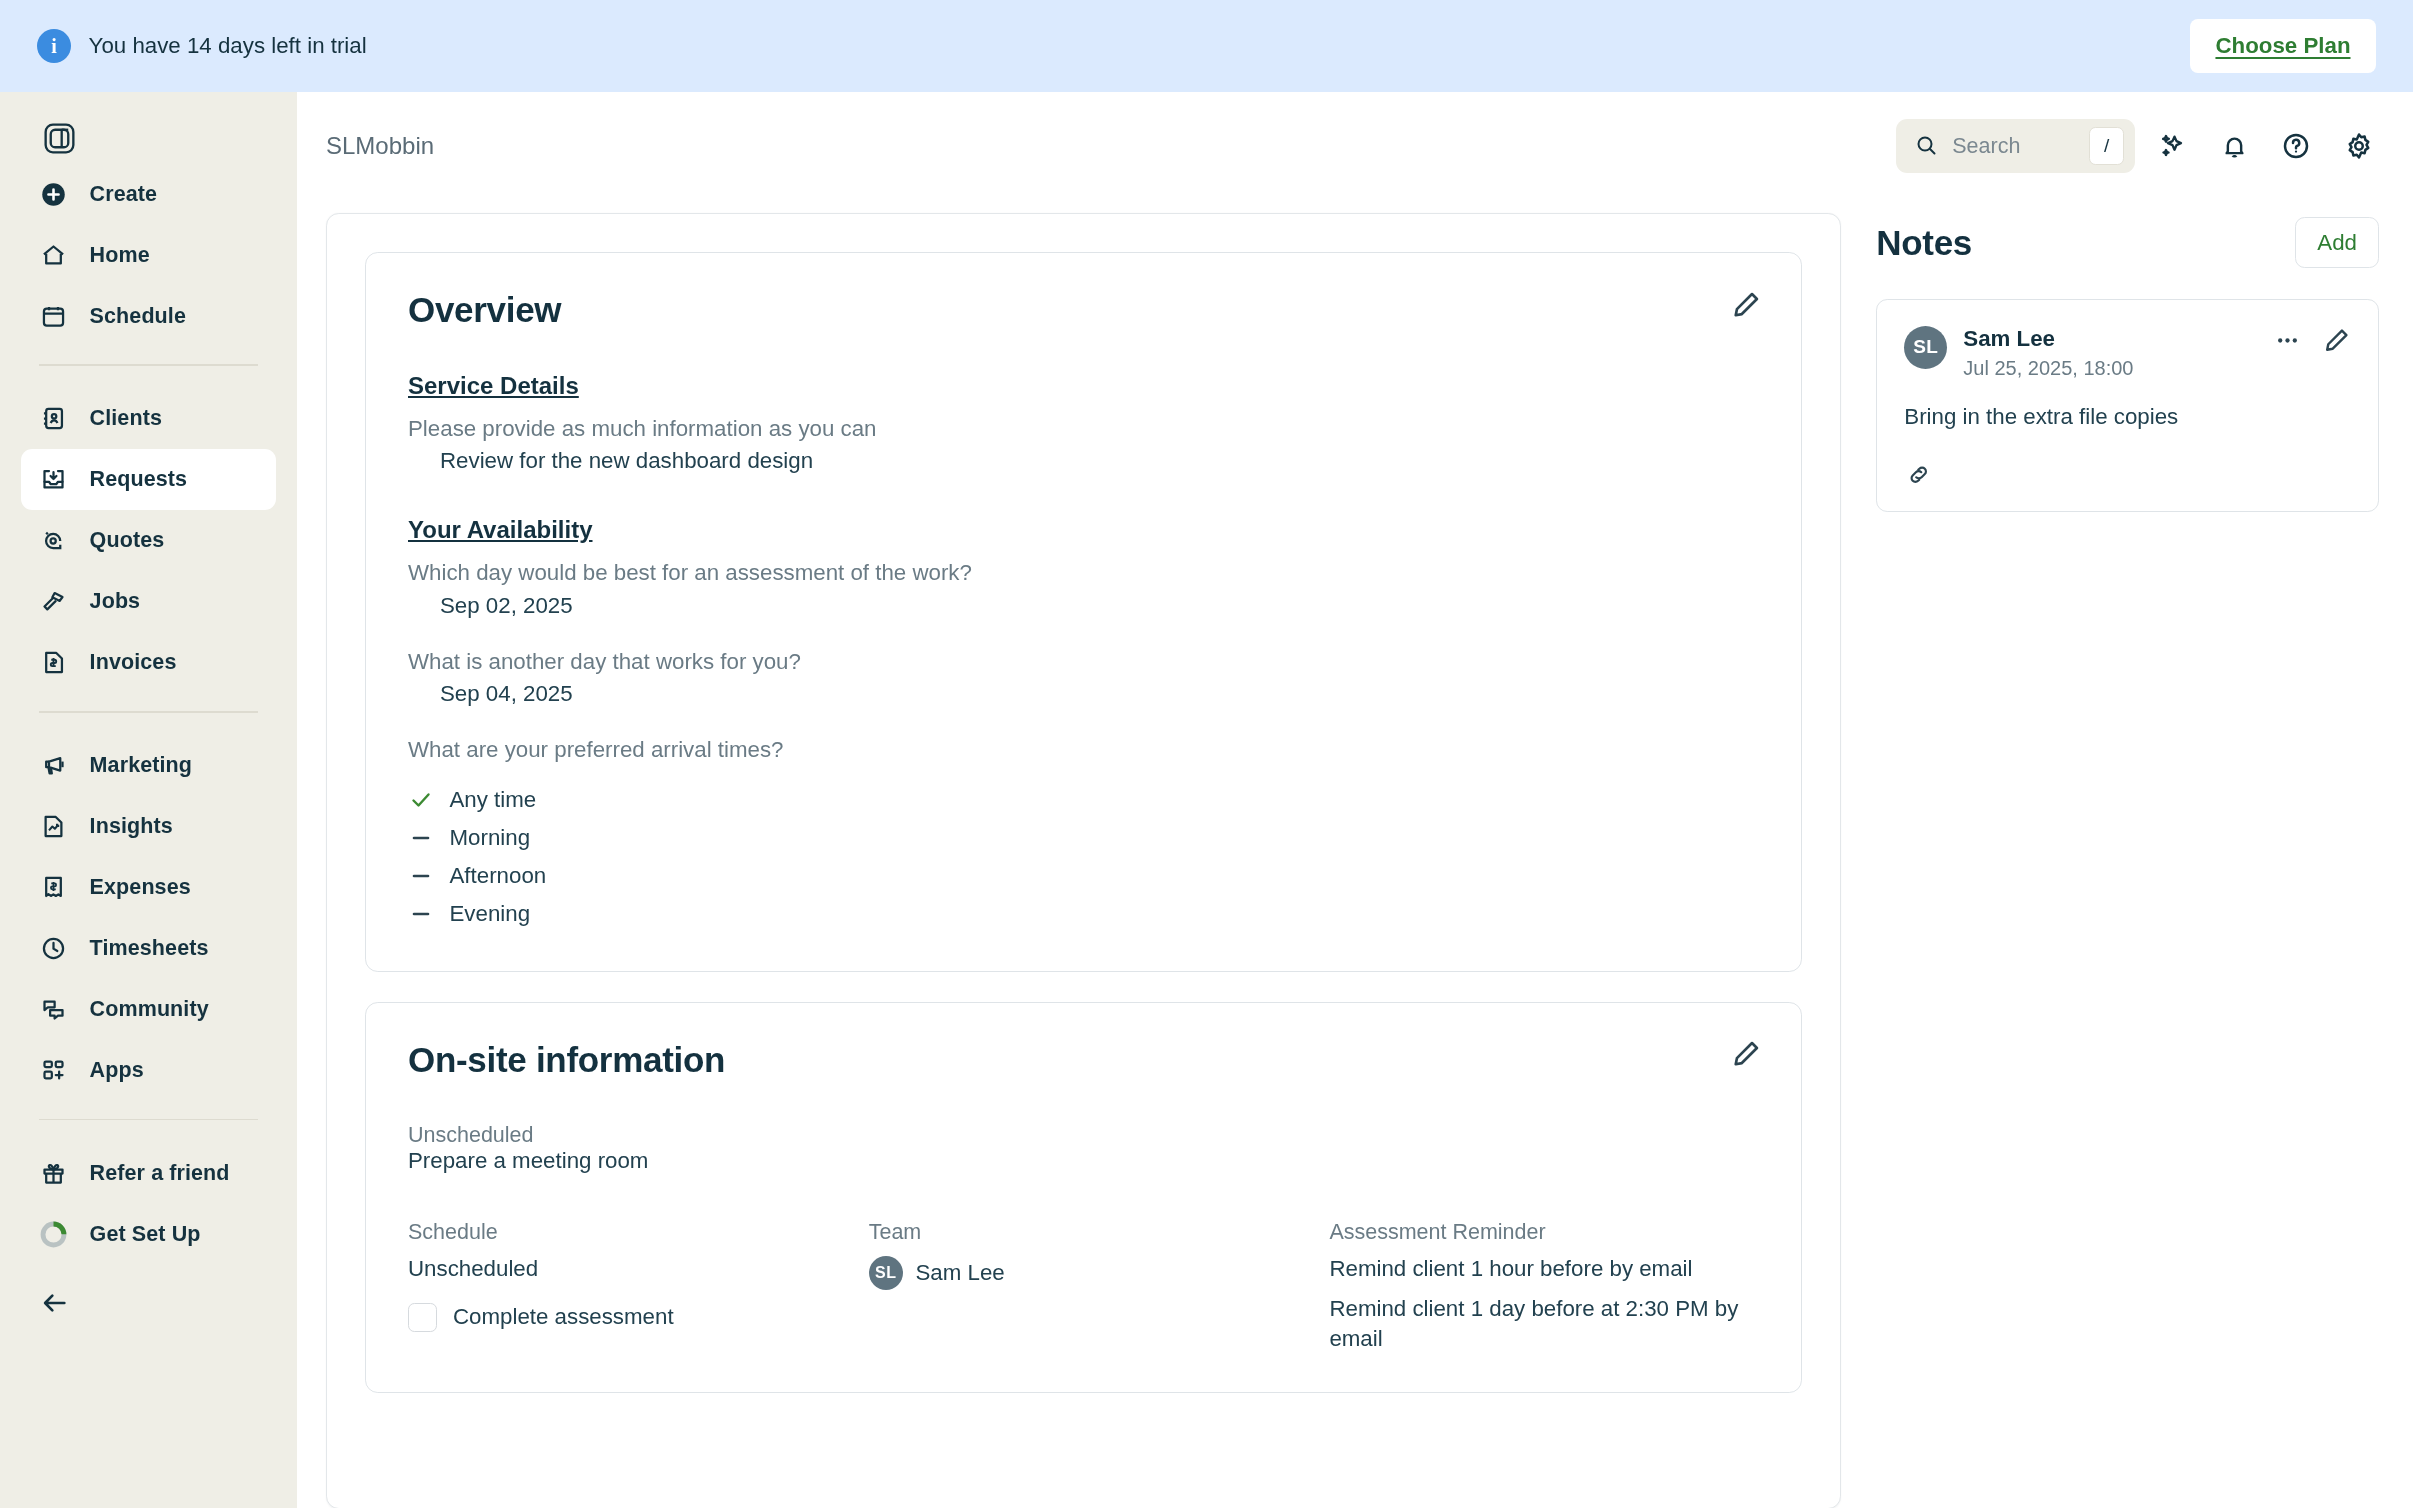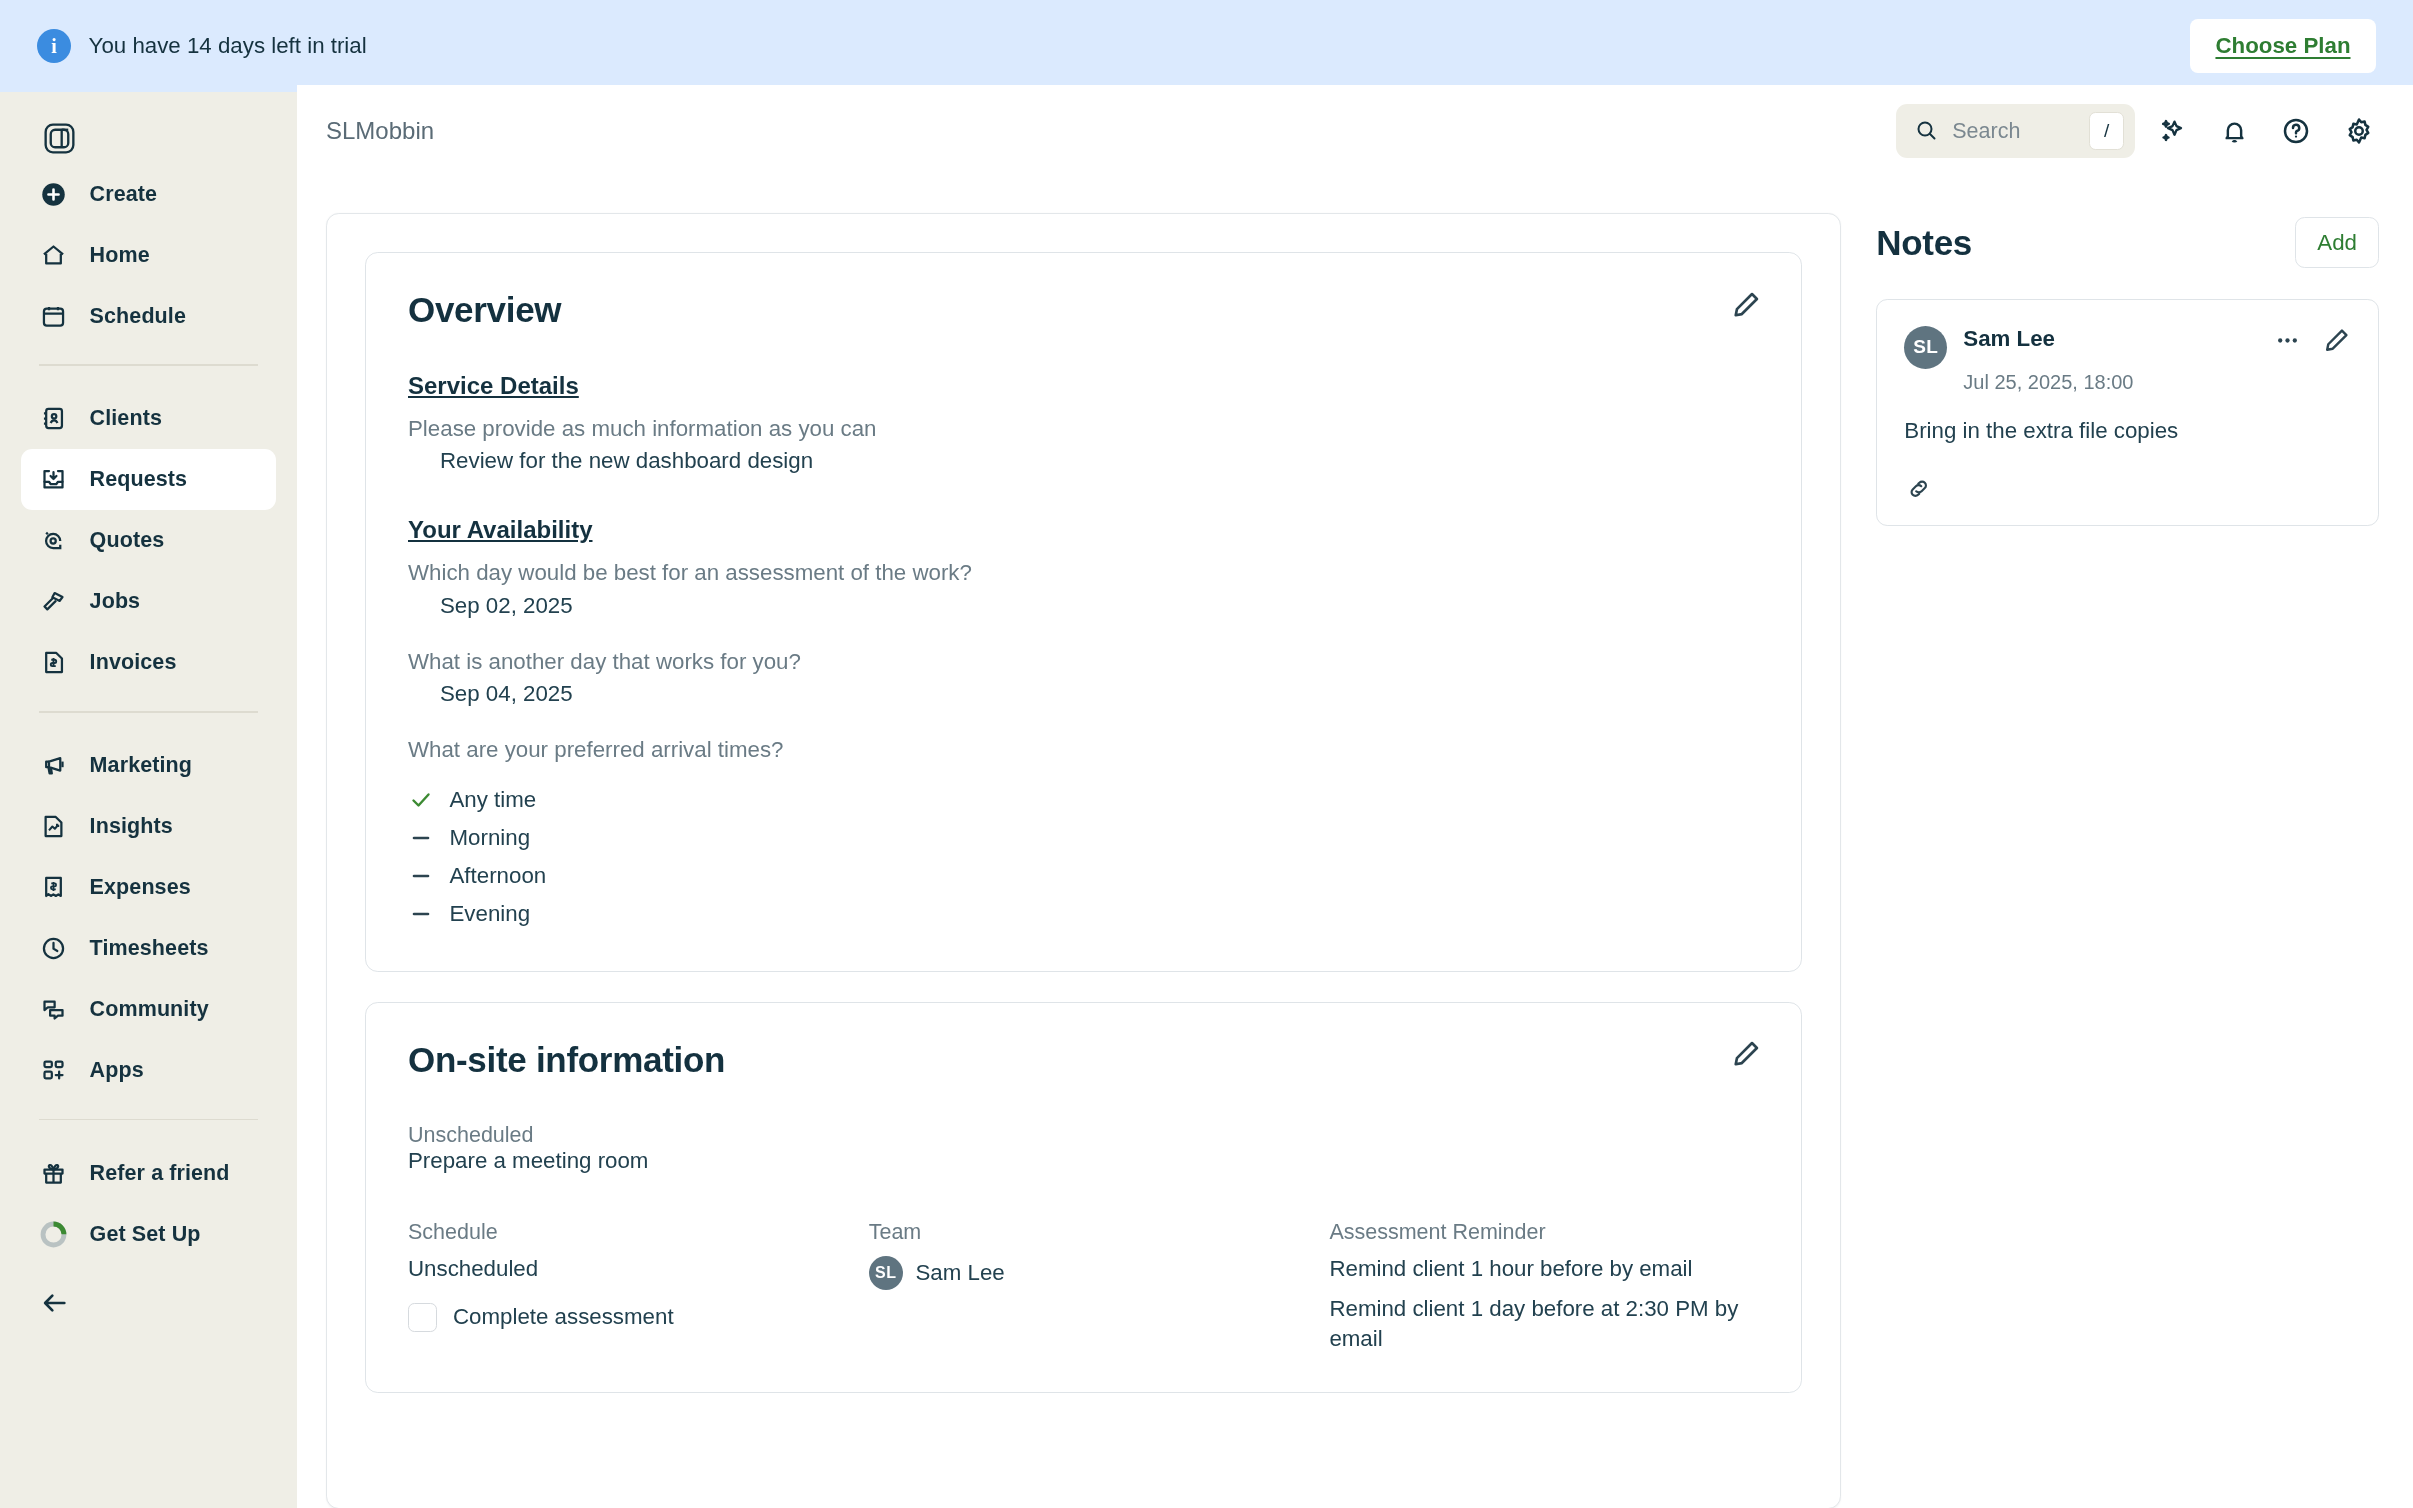--- a/index.html
+++ b/index.html
@@ -55,21 +55,21 @@
   }
   .nav-item.active { background: #ffffff; }
   .nav-icon { width: 30px; height: 30px; flex: 0 0 30px;
     display: flex; align-items: center; justify-content: center; }
   .nav-label { font-size: 21.5px; font-weight: 700; letter-spacing: 0.1px; }
   .nav-sep { height: 1.6px; background: #dddbd0; margin: 17.6px 17.6px; }
   .back-arrow { margin: 21px 0 0 17.6px; width: 35px; height: 35px;
     display: flex; align-items: center; cursor: pointer; }
   
   .topbar {
-    position: absolute; top: 85px; left: 297px;
+    position: absolute; top: 100px; left: 297px;
     width: 2117px; height: 92px;
     background: #ffffff;
     display: flex; align-items: center;
     padding: 0 30px 0 29px;
   }
   .page-title { font-size: 24px; color: #5a6b76; }
   .topbar-right { margin-left: auto; display: flex; align-items: center; gap: 11.2px; }
   .searchbox {
     display: flex; align-items: center; gap: 14.4px;
     background: #efeee6; border-radius: 11.2px;
@@ -165,21 +165,21 @@
   }
   .note-head { display: flex; align-items: flex-start; gap: 16px; }
   .note-avatar {
     width: 43px; height: 43px; border-radius: 50%;
     background: #5f7480; color: #fff;
     display: flex; align-items: center; justify-content: center;
     font-size: 19px; font-weight: 700; letter-spacing: 0.4px;
     flex: 0 0 43px;
   }
   .note-author { font-size: 22.3px; font-weight: 700; color: #14313f; }
-  .note-time { font-size: 20px; color: #6a7b85; margin-top: 19px; }
+  .note-time { font-size: 20px; color: #6a7b85; margin-top: 5px; }
   .note-actions { margin-left: auto; display: flex; align-items: center; gap: 21px; }
   .note-body { font-size: 22.3px; color: #22414f; margin-top: 24px; }
   .note-foot { margin-top: 32px; }
   .icon-btn { cursor: pointer; display: flex; align-items: center; justify-content: center; }
 </style>
 </head>
 <body>
 
 <div class="trial-banner">
   <div class="trial-left">

